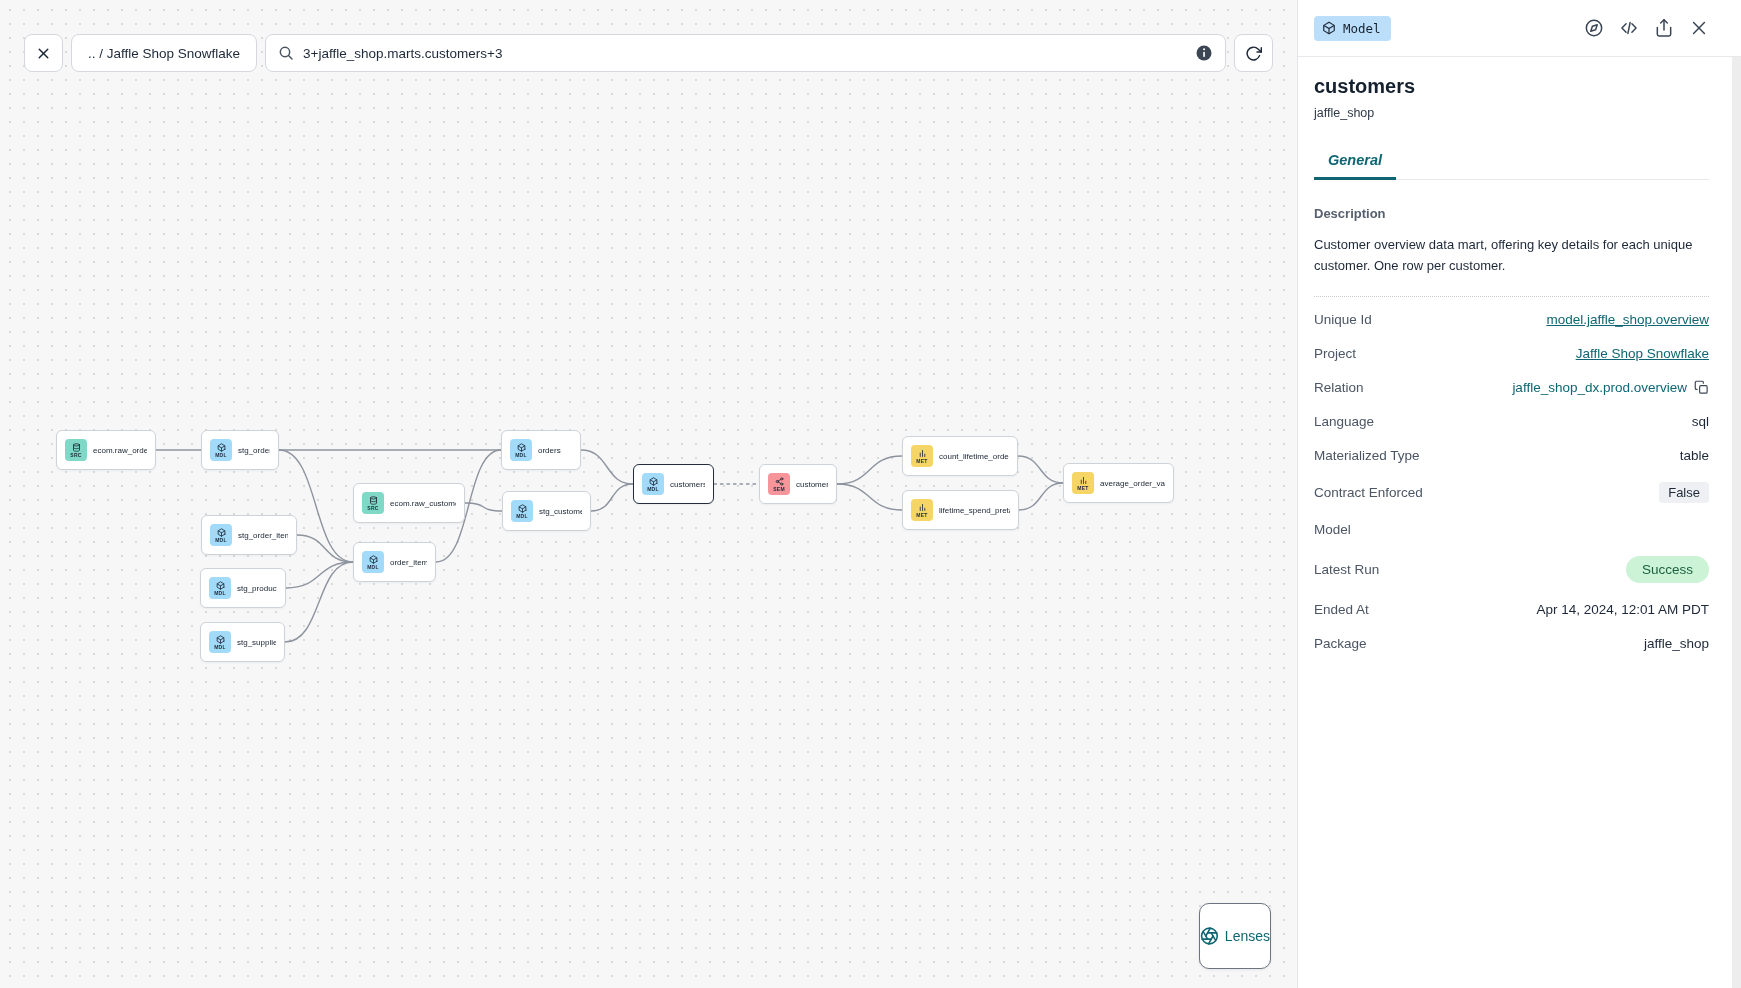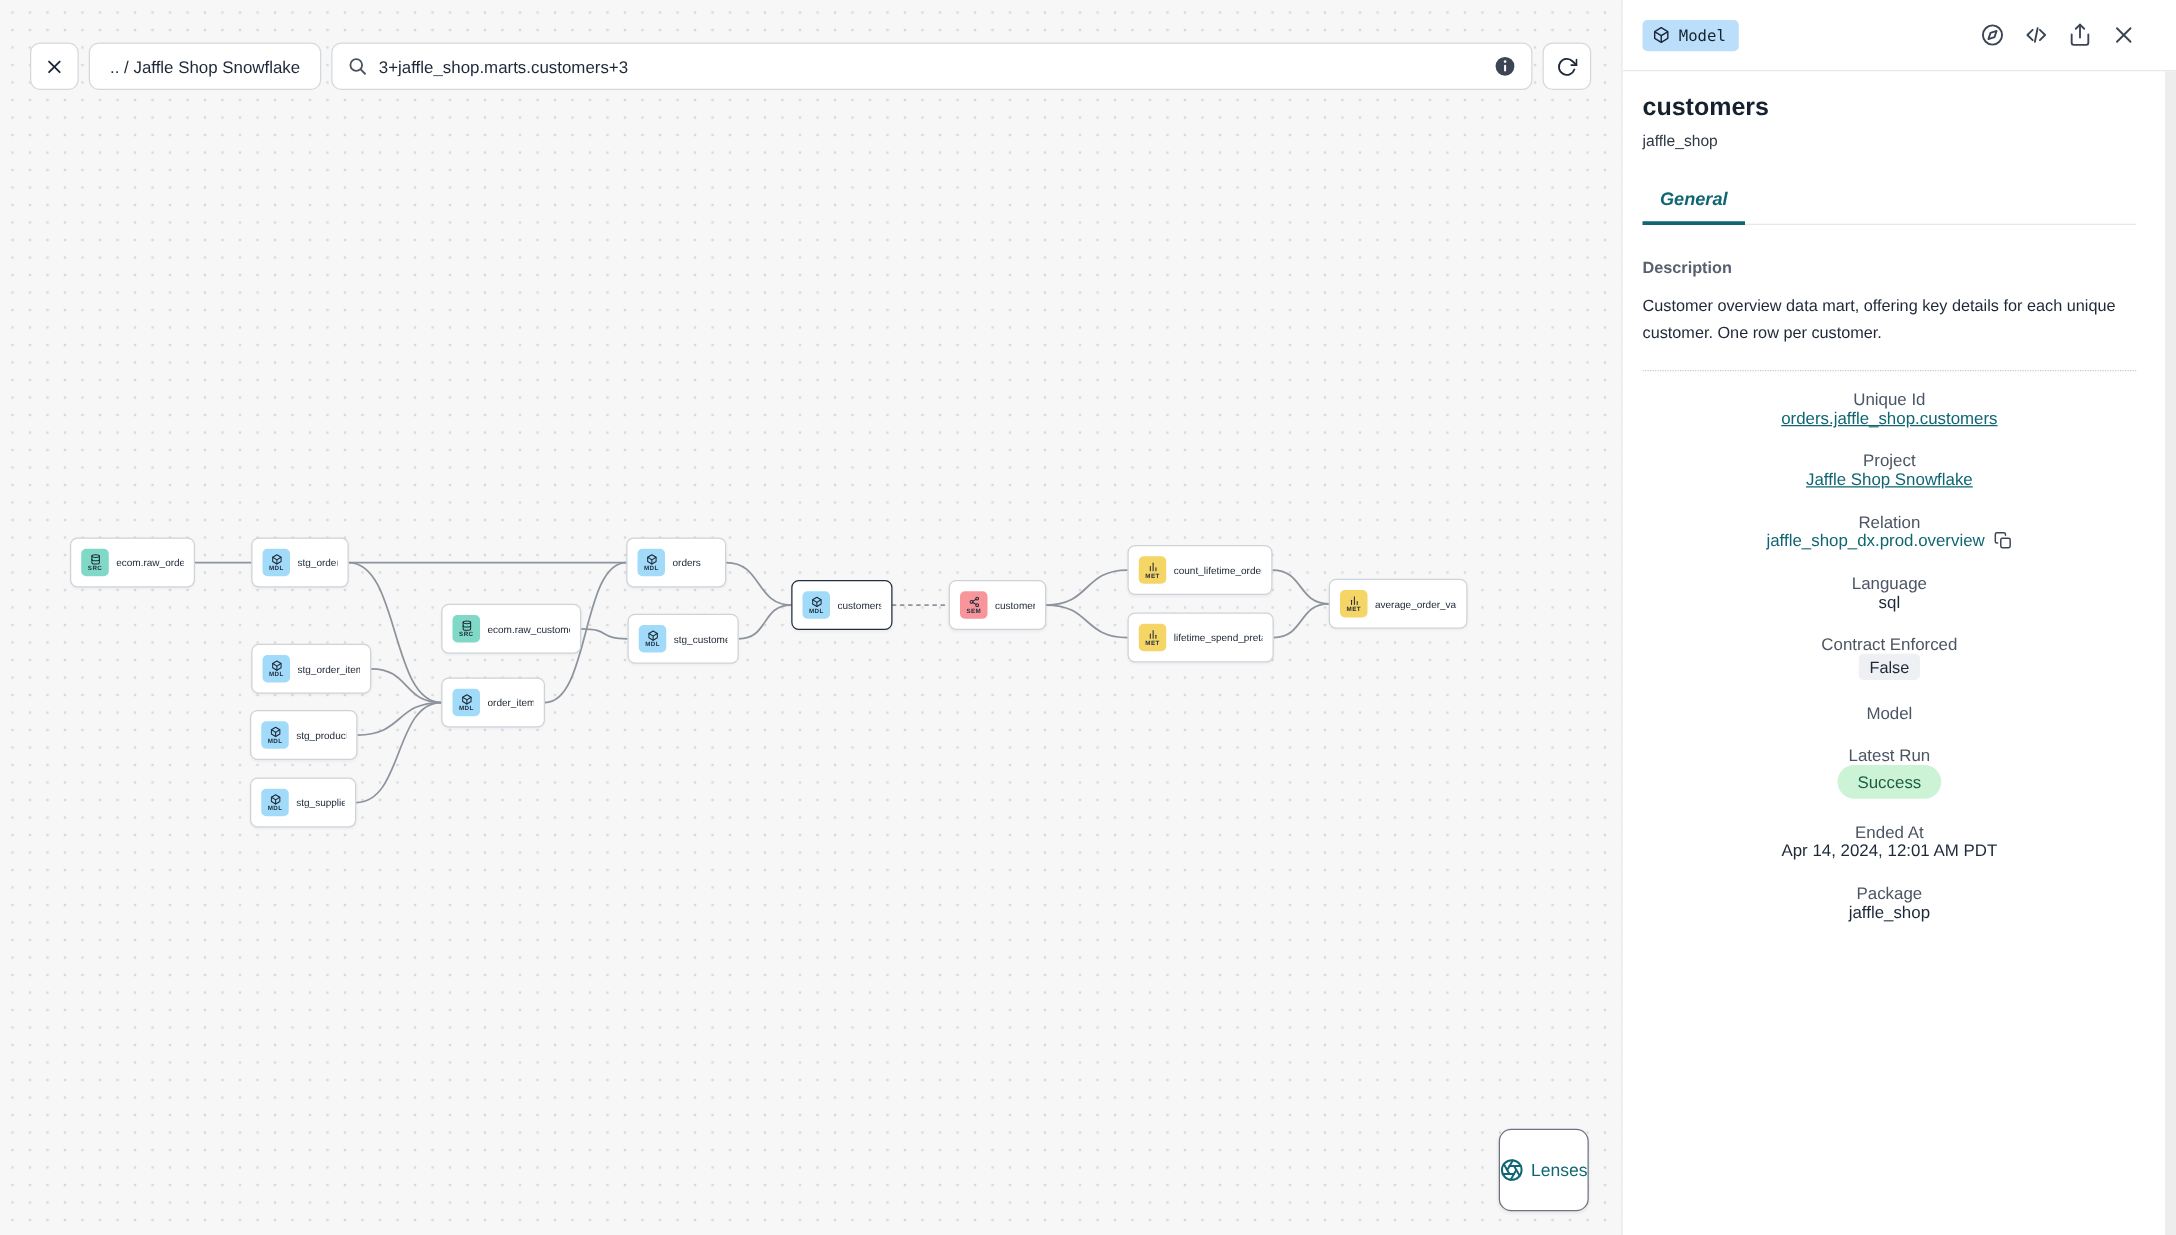--- a/index.html
+++ b/index.html
@@ -72,21 +72,21 @@
 
   .panel-body { padding:18px 32px 0 16px; }
   .ptitle { font-size:20px; font-weight:700; color:#16212f; }
   .psub { margin-top:8px; font-size:12.5px; color:#2e3947; }
   .tabbar { margin-top:32px; border-bottom:1px solid #e6e8eb; display:flex; }
   .tab { display:inline-block; padding:0 14px 9px; font-size:14.5px; font-weight:600; color:#0f6672;
          border-bottom:3px solid #0f6672; margin-bottom:-1px; cursor:pointer;font-style:italic; }
   .sec-label { margin-top:26px; font-size:13px; font-weight:600; color:#57606e; }
   .desc { margin-top:13px; font-size:13px; color:#1d2838; line-height:1.65; }
   .dotted { border-bottom:1px dotted #c7cbd1; margin:19px 0 6px; }
-  .frow { display:flex; justify-content:space-between; align-items:center; padding:9.5px 0; min-height:21px;flex-direction:column; }
+  .frow { display:flex; justify-content:space-between; align-items:center; padding:9.5px 0; min-height:21px; }
   .flabel { font-size:13.5px; color:#4b5563; }
   .fvalue { font-size:13.5px; color:#1d2838; text-align:right; }
   a.link { font-size:13.5px; color:#0f6672; text-decoration:underline; cursor:pointer; }
   .teal { color:#0f6672; }
   .rel-wrap { display:flex; align-items:center; gap:7px; }
   .copy-ic { width:15px; height:15px; cursor:pointer; }
   .copy-ic svg { width:15px; height:15px; fill:none; stroke:#3c4654; stroke-width:1.9; stroke-linecap:round; stroke-linejoin:round; }
   .badge-gray { background:#eef0f3; border-radius:4px; padding:3px 9px; font-size:13px; color:#1d2838; }
   .pill-success { background:#cdf3d6; border-radius:999px; padding:6px 16px; font-size:13.5px; color:#1c5f41; }
   .scroll-strip { position:absolute; top:57px; right:0; bottom:0; width:9px; background:#ededee; }
@@ -362,21 +362,21 @@
       <div class="tabbar">
         <span class="tab">General</span>
       </div>
 
       <div class="sec-label">Description</div>
       <div class="desc">Customer overview data mart, offering key details for each unique customer. One row per customer.</div>
       <div class="dotted"></div>
 
       <div class="frow">
         <span class="flabel">Unique Id</span>
-        <a class="link">orders.jaffle_shop.customers</a>
+        <a class="link">model.jaffle_shop.overview</a>
       </div>
       <div class="frow">
         <span class="flabel">Project</span>
         <a class="link">Jaffle Shop Snowflake</a>
       </div>
       <div class="frow">
         <span class="flabel">Relation</span>
         <span class="rel-wrap">
           <span class="fvalue teal">jaffle_shop_dx.prod.overview</span>
           <span class="copy-ic">
@@ -385,20 +385,24 @@
                 <path d="M5 15H4a2 2 0 0 1-2-2V4a2 2 0 0 1 2-2h9a2 2 0 0 1 2 2v1"></path>
               </svg>
           </span>
         </span>
       </div>
       <div class="frow">
         <span class="flabel">Language</span>
         <span class="fvalue">sql</span>
       </div>
       <div class="frow">
+        <span class="flabel">Materialized Type</span>
+        <span class="fvalue">table</span>
+      </div>
+      <div class="frow">
         <span class="flabel">Contract Enforced</span>
         <span class="badge-gray">False</span>
       </div>
       <div class="frow">
         <span class="flabel">Model</span>
         <span class="fvalue"></span>
       </div>
       <div class="frow">
         <span class="flabel">Latest Run</span>
         <span class="pill-success">Success</span>

